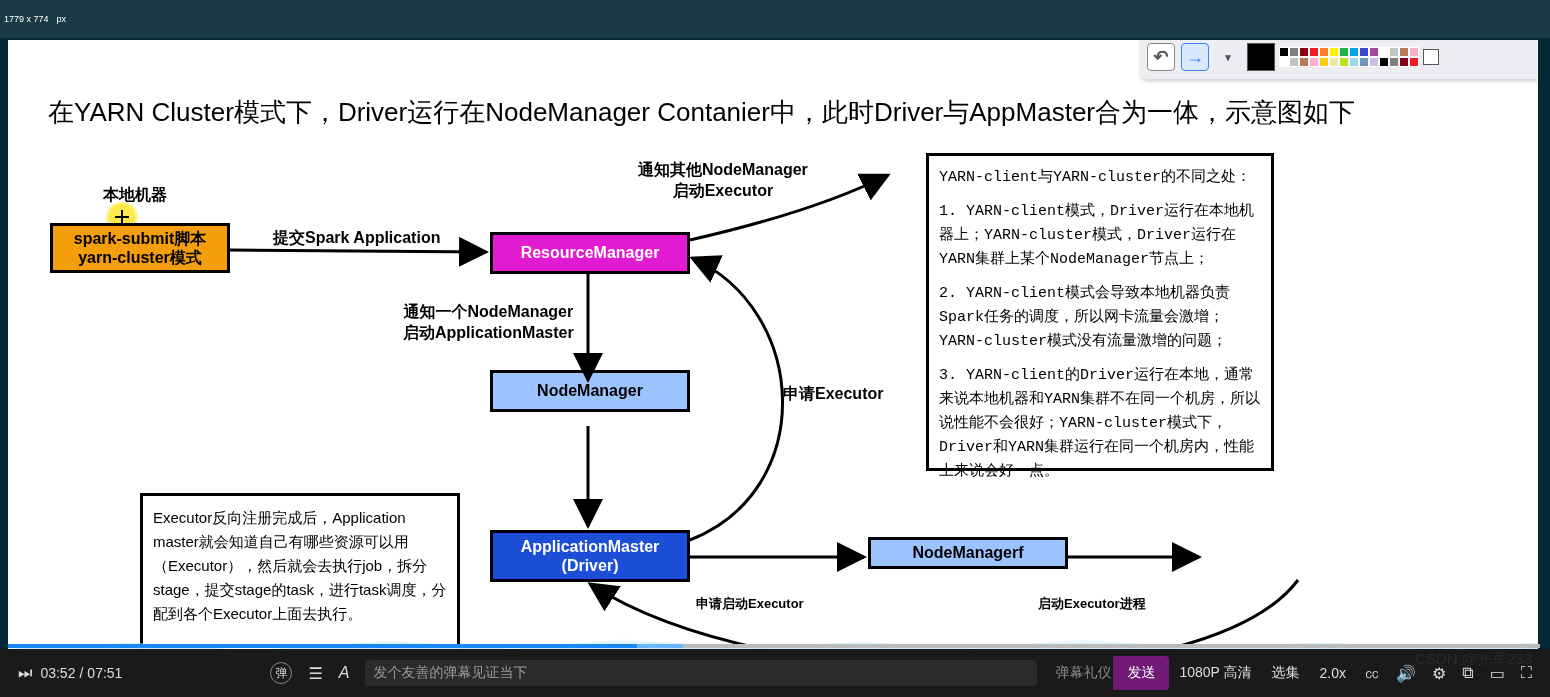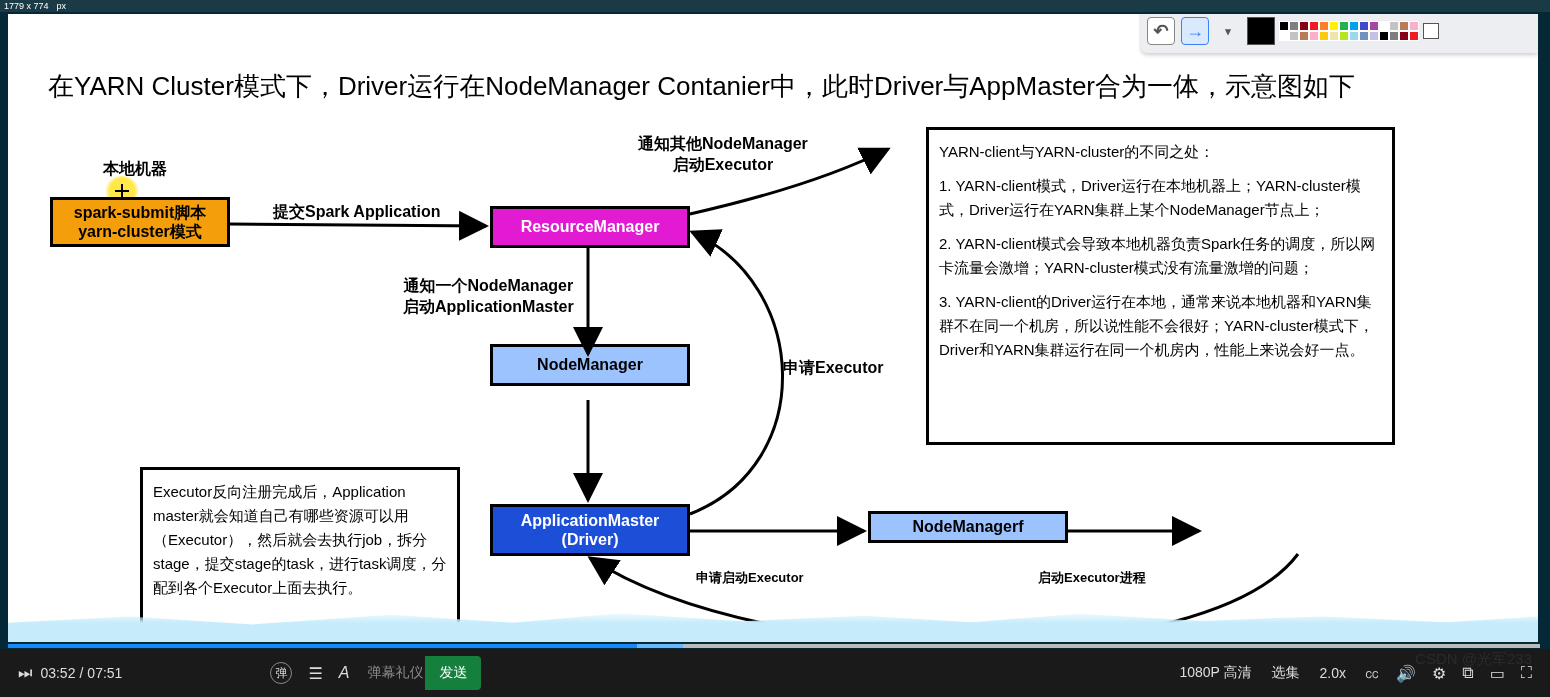--- a/index.html
+++ b/index.html
@@ -1,16 +1,16 @@
 <!DOCTYPE html>
 <html><head>
 <meta charset="utf-8">
 <style>
   html,body{margin:0;padding:0;width:1550px;height:697px;font-family:"Microsoft YaHei",Arial,sans-serif;background:#042836;overflow:hidden;}
-  .top-bar{height:12px;background:#1a3a45;color:#fff;font-size:9px;padding:0 4px;display:flex;align-items:center;}
+  .top-bar{height:12px;background:#1a3a45;color:#fff;font-size:9px;padding:13px 4px;display:flex;align-items:center;}
   .top-bar span{margin-right:8px;}
   .viewport{position:relative;background:#fff;width:1530px;height:628px;margin:2px 8px 0 8px;overflow:hidden;}
   .toolbox{position:absolute;top:-5px;right:0;width:385px;height:40px;background:#eceef2;border-radius:0 0 0 6px;display:flex;align-items:center;padding:2px 6px;box-shadow:0 2px 4px rgba(0,0,0,.2);}
   .tool-btn{width:26px;height:26px;border:1px solid #888;border-radius:4px;background:#fff;display:flex;align-items:center;justify-content:center;color:#555;margin-right:6px;font-weight:bold;}
   .tool-btn.sel{background:#d9eaff;border-color:#3b82f6;color:#3b82f6;}
   .arrow-glyph{font-size:18px;}
   .swatches{display:flex;align-items:center;}
   .big-sw{width:26px;height:26px;border:1px solid #555;margin-right:4px;}
   .grid{display:grid;grid-template-columns:repeat(14,10px);grid-auto-rows:10px;gap:0;}
   .grid div{border:1px solid #fff;width:10px;height:10px;box-sizing:border-box;}
@@ -28,21 +28,21 @@
   .highlight::before{left:10px;top:14px;width:14px;height:1.5px;}
   .highlight::after{left:16px;top:8px;width:1.5px;height:14px;}
   .water{position:absolute;bottom:0;left:0;right:0;height:32px;background:linear-gradient(180deg,rgba(190,234,251,.0) 0%,#c6ecfb 40%,#c6ecfb 100%);clip-path:polygon(0 40%,8% 20%,16% 45%,25% 15%,33% 40%,40% 10%,48% 35%,56% 18%,63% 38%,70% 12%,78% 34%,86% 20%,94% 38%,100% 20%,100% 100%,0 100%);}
   .progress-lane{position:absolute;left:2px;right:2px;height:4px;background:#bbb;}
   .progress-buf{position:absolute;left:0;height:4px;background:#6bb7ff;}
   .progress-play{position:absolute;left:0;height:4px;background:#1989fa;}
   .player{position:absolute;bottom:0;left:0;right:0;height:48px;background:#1a1a1a;color:#ddd;display:flex;align-items:center;font-size:14px;}
   .player .seg{display:flex;align-items:center;}
   .player .icon{margin:0 8px;font-size:16px;}
   .danmu-input{flex:1;min-width:120px;background:#2b2b2b;border-radius:4px;height:26px;display:flex;align-items:center;padding:0 8px;color:#999;margin:0 8px;}
-  .send-btn{background:#15803d;color:#fff;padding:4px 14px;height:26px;display:flex;align-items:center;border-radius:0 4px 4px 0;margin-left:-8px;}
+  .send-btn{background:#701a75;color:#fff;padding:4px 14px;height:26px;display:flex;align-items:center;border-radius:0 4px 4px 0;margin-left:-8px;}
   .rtxt{margin:0 10px;white-space:nowrap;}
   .watermark{position:absolute;bottom:28px;right:18px;color:rgba(60,60,60,.5);font-size:15px;font-family:Arial;}
 </style>
 </head>
 <body>
 
 <div class="top-bar">
   <span>1779 x 774</span>
   <span>px</span>
 </div>
@@ -118,21 +118,21 @@
 (Driver)</span>
     </div>
 
   <div class="box" style="top:497px;left:860px;width:200px;height:32px;background:#9dc3ff;">
       <span>NodeManagerf</span>
     </div>
 
 
   <div class="note" style="top:453px;left:132px;width:320px;height:184px;"><span>Executor反向注册完成后，Application master就会知道自己有哪些资源可以用（Executor），然后就会去执行job，拆分stage，提交stage的task，进行task调度，分配到各个Executor上面去执行。</span></div>
 
-  <div class="note" style="top:113px;left:918px;width:469px;height:318px;">
+  <div class="note" style="top:113px;left:918px;width:348px;height:318px;font-family:Liberation Mono, monospace;">
     <div style="margin-bottom:10px;">YARN-client与YARN-cluster的不同之处：</div>
     <div style="margin-bottom:10px;">1. YARN-client模式，Driver运行在本地机器上；YARN-cluster模式，Driver运行在YARN集群上某个NodeManager节点上；</div>
     <div style="margin-bottom:10px;">2. YARN-client模式会导致本地机器负责Spark任务的调度，所以网卡流量会激增；YARN-cluster模式没有流量激增的问题；</div>
     <div>3. YARN-client的Driver运行在本地，通常来说本地机器和YARN集群不在同一个机房，所以说性能不会很好；YARN-cluster模式下，Driver和YARN集群运行在同一个机房内，性能上来说会好一点。</div>
   </div>
 
   <div class="lbl" style="top:188px;left:265px;">提交Spark Application</div>
   <div class="lbl center" style="top:120px;left:630px;white-space:pre-line;">通知其他NodeManager
 启动Executor</div>
   <div class="lbl center" style="top:262px;left:395px;white-space:pre-line;">通知一个NodeManager
@@ -179,20 +179,23 @@
     <span class="icon">⏭</span>
     <span>03:52</span>
     <span style="margin:0 4px;">/</span>
     <span>07:51</span>
   </div>
   <div class="seg" style="margin-left:140px;">
     <span class="icon" style="border:1px solid #888;border-radius:50%;width:20px;height:20px;font-size:12px;display:flex;align-items:center;justify-content:center;">弹</span>
     <span class="icon">☰</span>
     <span class="icon" style="font-style:italic;">A</span>
   </div>
+  <div class="danmu-input">
+      <span>发个友善的弹幕见证当下</span>
+    </div>
   <span class="rtxt" style="color:#888;">弹幕礼仪</span>
   <div class="send-btn">
       <span>发送</span>
     </div>
   <div class="seg" style="margin-left:auto;margin-right:10px;">
     <span class="rtxt">1080P 高清</span>
     <span class="rtxt">选集</span>
     <span class="rtxt">2.0x</span>
     <span class="icon">㏄</span>
     <span class="icon">🔊</span>

